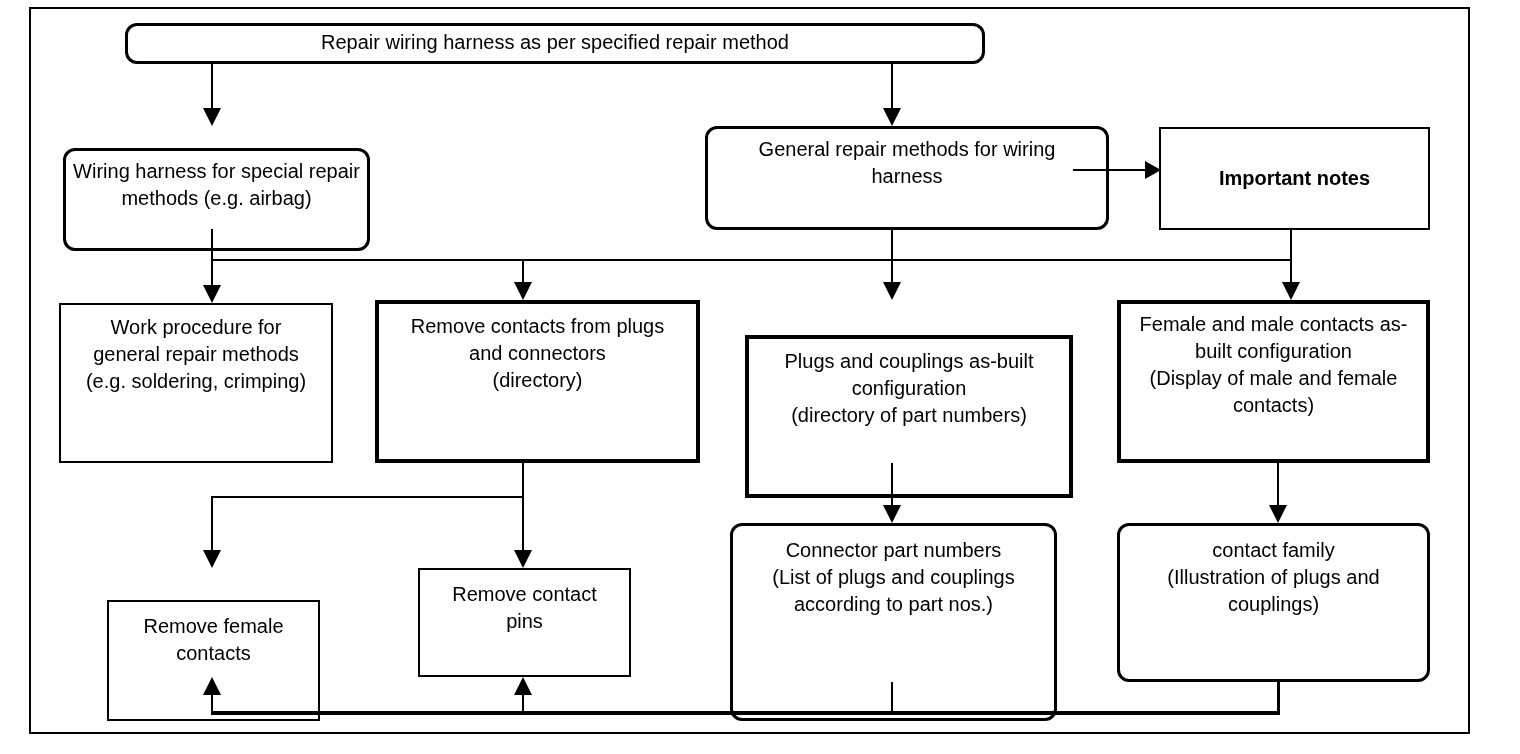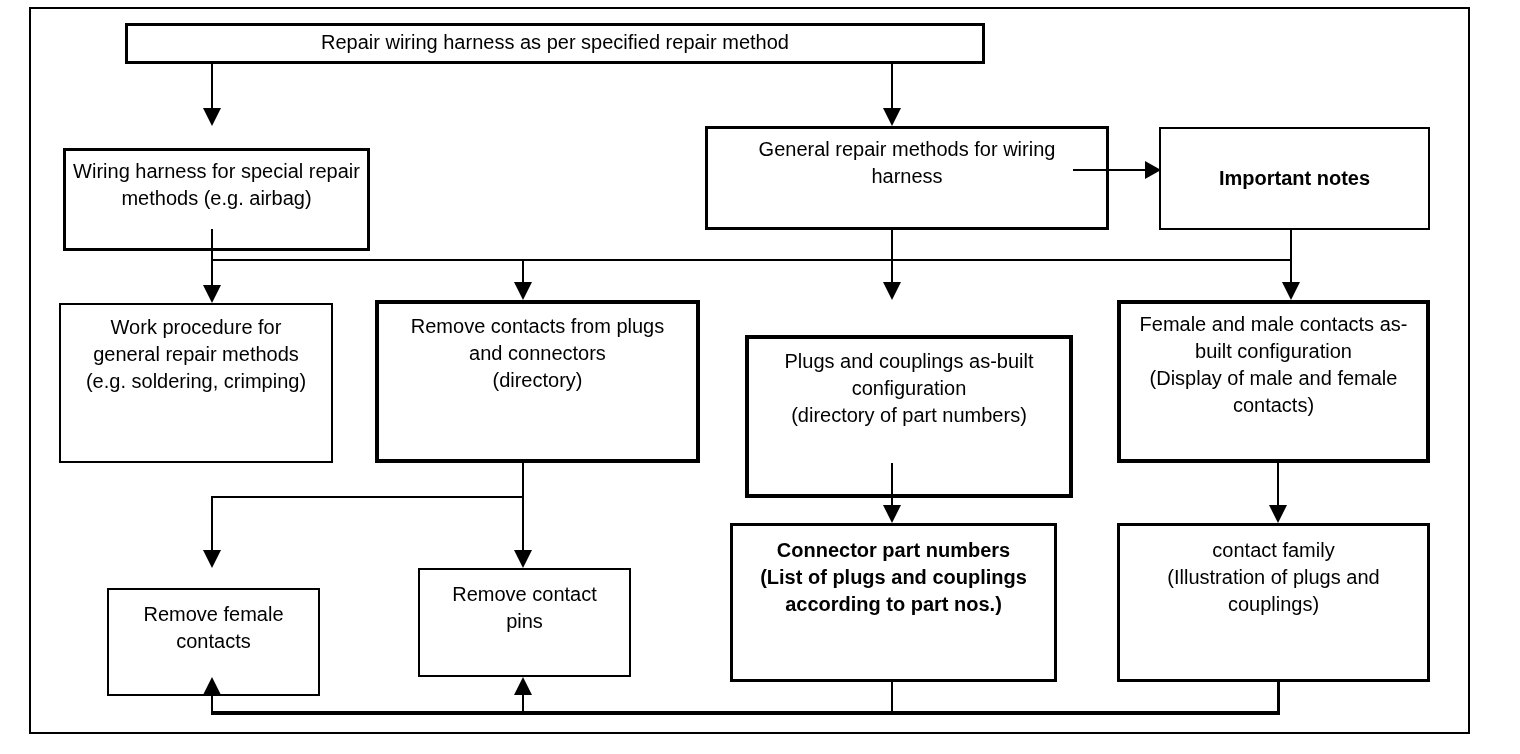--- a/index.html
+++ b/index.html
@@ -5,21 +5,21 @@
   html,body{margin:0;padding:0;background:#ffffff;}
   .canvas{
     position:relative;width:1520px;height:754px;background:#ffffff;
     font-family:"Liberation Sans", sans-serif;color:#000;overflow:hidden;
   }
   .frame{position:absolute;box-sizing:border-box;border:2px solid #000;background:transparent;}
   .box{
     position:absolute;box-sizing:border-box;border:2px solid #000;background:#fff;
     text-align:center;font-size:20px;line-height:27px;
   }
-  .b3{border-width:3px;}
+  .b3{border-width:3px;border-radius:12px;}
   .b4{border-width:4px;}
   .ln{display:block;}
   .pt7{padding-top:7px;}
   .pt9{padding-top:9px;}
   .pt11{padding-top:11px;}
   .vcenter{display:flex;align-items:center;justify-content:center;}
   .bold{font-weight:bold;}
   .single{line-height:33px;}
   .line{position:absolute;background:#000;}
   .arr{position:absolute;width:0;height:0;}
@@ -70,31 +70,31 @@
     <span class="ln">(directory of part numbers)</span>
   </div>
 
   <div class="box b4 pt7" style="left:1117px;top:300px;width:313px;height:163px;text-align:center;">
     <span class="ln">Female and male contacts as-</span>
     <span class="ln">built configuration</span>
     <span class="ln">(Display of male and female</span>
     <span class="ln">contacts)</span>
   </div>
 
-  <div class="box pt11" style="left:107px;top:588px;width:213px;height:108px;">
+  <div class="box pt11" style="left:107px;top:600px;width:213px;height:121px;">
     <span class="ln">Remove female</span>
     <span class="ln">contacts</span>
   </div>
 
   <div class="box pt11" style="left:418px;top:568px;width:213px;height:109px;">
     <span class="ln">Remove contact</span>
     <span class="ln">pins</span>
   </div>
 
-  <div class="box b3 pt11" style="left:730px;top:523px;width:327px;height:159px;font-weight:bold;">
+  <div class="box b3 pt11" style="left:730px;top:523px;width:327px;height:198px;">
     <span class="ln">Connector part numbers</span>
     <span class="ln">(List of plugs and couplings</span>
     <span class="ln">according to part nos.)</span>
   </div>
 
   <div class="box b3 pt11" style="left:1117px;top:523px;width:313px;height:159px;">
     <span class="ln">contact family</span>
     <span class="ln">(Illustration of plugs and</span>
     <span class="ln">couplings)</span>
   </div>

